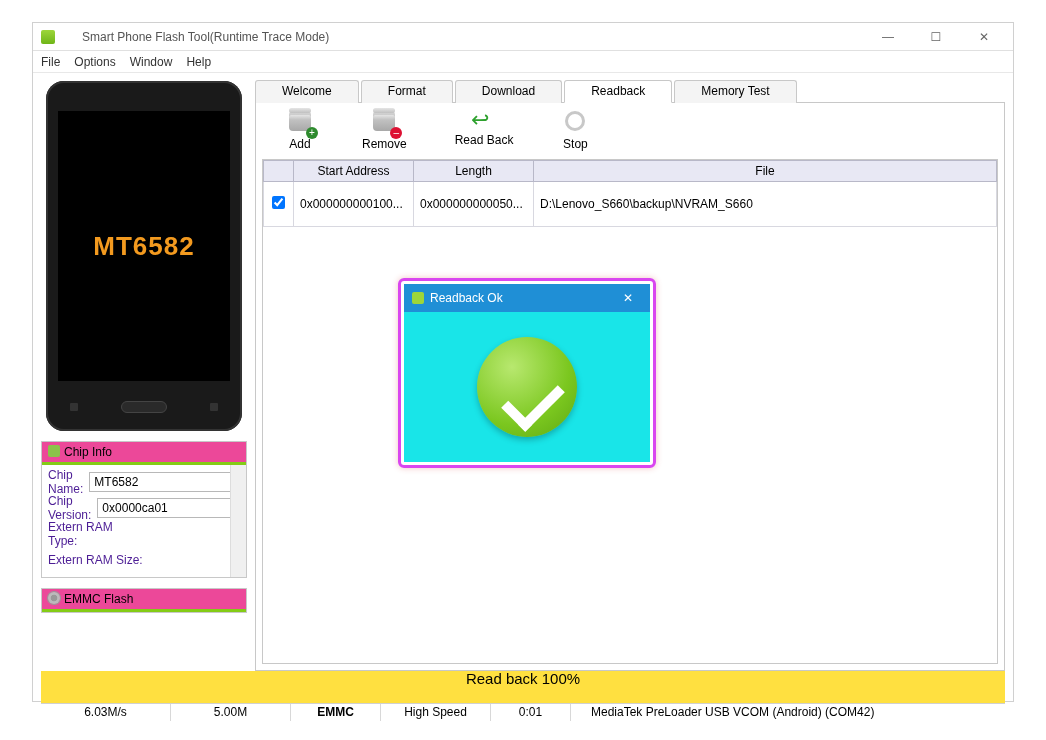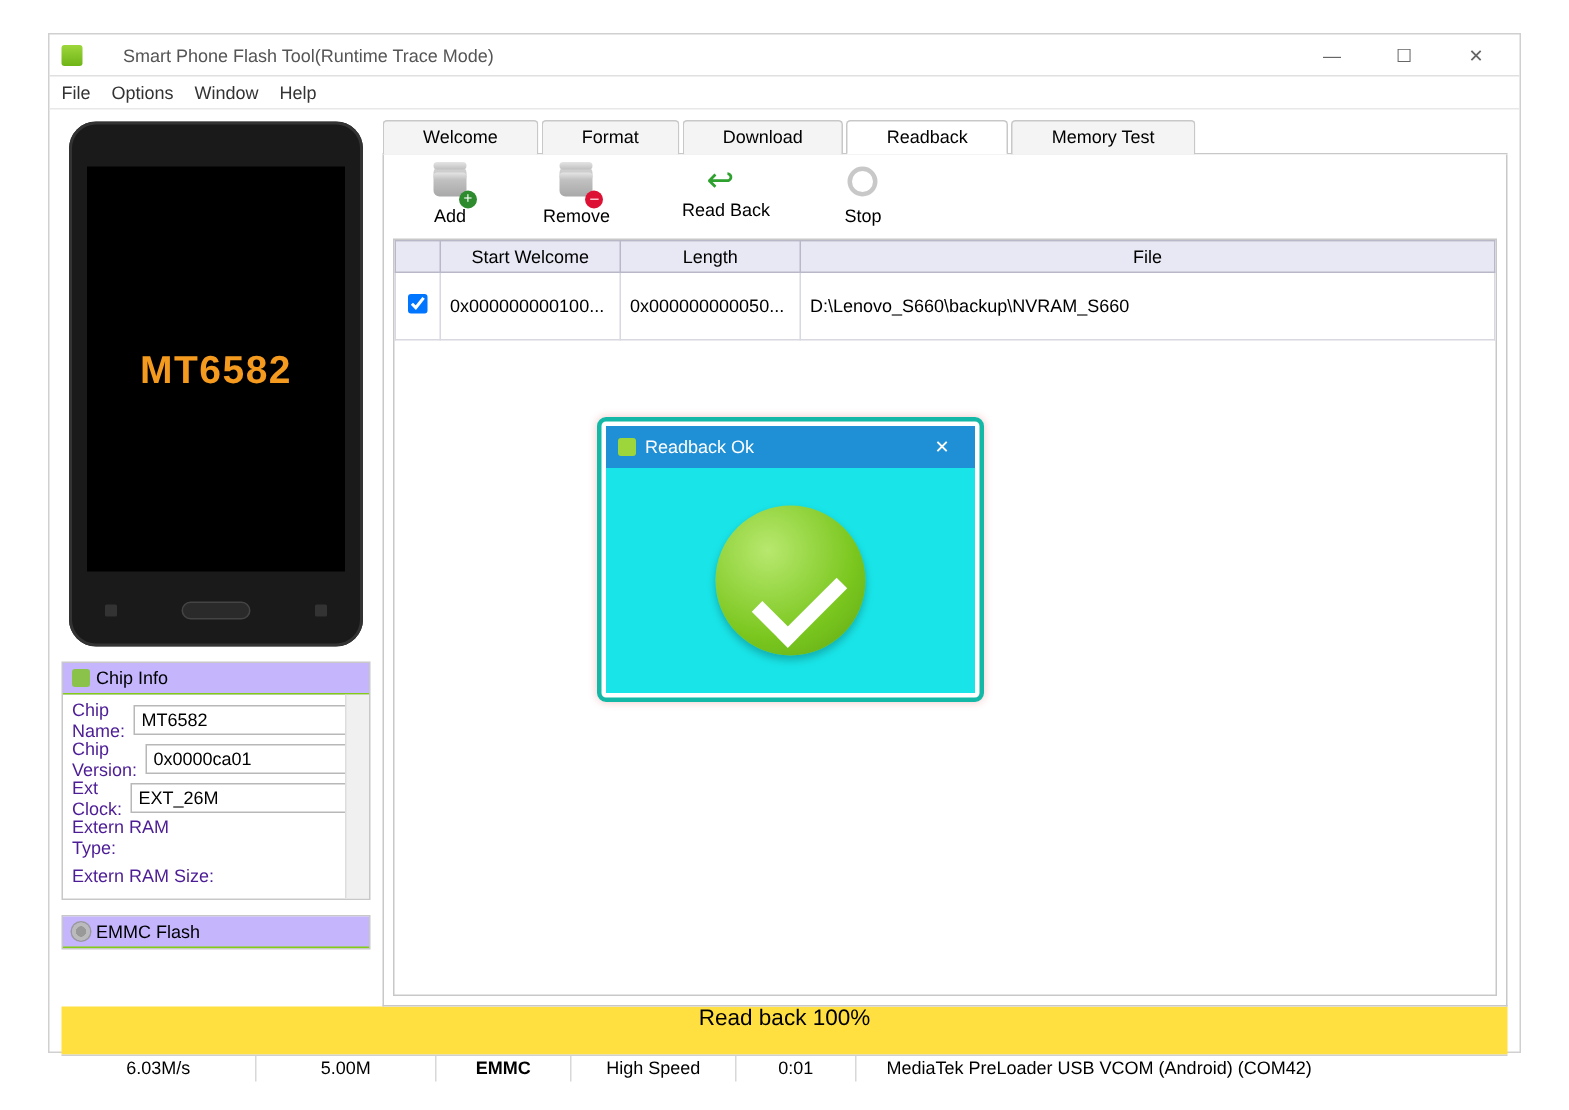--- a/index.html
+++ b/index.html
@@ -20,21 +20,21 @@
 .left-col { width: 222px; display: flex; flex-direction: column; padding: 8px 8px 0 8px; gap: 10px; }
 .phone { width: 196px; height: 350px; background: #1a1a1a; border-radius: 18px; margin: 0 auto; position: relative; box-shadow: inset 0 0 0 2px #333; }
 .phone-screen { position: absolute; left: 12px; right: 12px; top: 30px; bottom: 50px; background: #000; display: flex; align-items: center; justify-content: center; }
 .phone-label { color: #f39a1f; font-size: 26px; font-weight: bold; letter-spacing: 1px; }
 .phone-bm { position: absolute; top: 34px; left: 16px; color: #666; font-size: 10px; }
 .phone-home { position: absolute; bottom: 18px; left: 50%; transform: translateX(-50%); width: 46px; height: 12px; border-radius: 6px; background: #2a2a2a; border: 1px solid #444; }
 .phone-cap-left { position: absolute; bottom: 20px; left: 24px; width: 8px; height: 8px; background: #333; border-radius: 1px; }
 .phone-cap-right { position: absolute; bottom: 20px; right: 24px; width: 8px; height: 8px; background: #333; border-radius: 1px; }
 
 .panel { border: 1px solid #c8c8c8; font-size: 12px; }
-.panel-header { background: #c4b5fd; padding: 3px 6px; display: flex; align-items: center; gap: 4px; border-bottom: 1px solid #84cc16; }
+.panel-header { background: #ec4899; padding: 3px 6px; display: flex; gap: 4px; border-bottom: 3px solid #84cc16; }
 .panel-body { padding: 4px 6px; }
 .chip-icon { width: 12px; height: 12px; background: #8bc34a; border-radius: 2px; }
 .gear-icon { width: 12px; height: 12px; border-radius: 50%; background: radial-gradient(circle,#999 40%,#bbb 42%); box-shadow: 0 0 0 1px #999; }
 .info-row { display: flex; align-items: center; height: 26px; gap: 6px; }
 .info-row label { width: 96px; color: #4c1d95; }
 .info-row input { flex: 1; border: 1px solid #b8b8b8; height: 20px; padding: 0 4px; font-size: 12px; background: #fff; }
 .panel.chip .panel-body { max-height: 136px; overflow: hidden; position: relative; }
 .scroll-hint { position: absolute; right: 0; top: 0; bottom: 0; width: 16px; background: #f0f0f0; border-left: 1px solid #ddd; }
 
 .right-col { flex: 1; display: flex; flex-direction: column; padding: 6px 8px 0 0; }
@@ -66,21 +66,21 @@
 input[type=checkbox] { width: 13px; height: 13px; }
 
 
 .progress { height: 32px; background: #ffe040; color: #000; text-align: center; font-size: 15px; line-height: 16px; margin: 0 8px; }
 .statusbar { height: 18px; display: flex; font-size: 11px; border-top: 1px solid #d0d0d0; margin: 0 8px 4px 8px; }
 .status-cell { border-right: 1px solid #d8d8d8; padding: 1px 10px; text-align: center; }
 .status-cell.bold { font-weight: bold; }
 .status-cell:last-child { border-right: none; flex: 1; text-align: left; padding-left: 20px; }
 
 
-.dialog-overlay { position: absolute; left: 398px; top: 278px; width: 258px; height: 190px; border: 3px solid #14b8a6; border-radius: 6px; box-shadow: 0 0 6px rgba(216,58,58,.3); }
+.dialog-overlay { position: absolute; left: 398px; top: 278px; width: 258px; height: 190px; border: 3px solid #d946ef; border-radius: 6px; box-shadow: 0 0 6px rgba(216,58,58,.3); }
 .dialog { position: absolute; inset: 3px; background: #19e5e8; }
 .dialog-title { height: 28px; background: #1f8fd6; display: flex; align-items: center; padding: 0 8px; color: #fff; }
 .dialog-title-icon { width: 12px; height: 12px; background: #9dd63a; border-radius: 2px; margin-right: 6px; }
 .dialog-close { margin-left: auto; width: 28px; height: 20px; display:flex; align-items:center; justify-content:center; color:#fff; cursor:default; }
 .dialog-body { height: calc(100% - 28px); background: #19e5e8; display: flex; align-items: center; justify-content: center; }
 .check-circle { width: 100px; height: 100px; border-radius: 50%; background: radial-gradient(circle at 35% 30%, #b8e86f, #7bc71f 60%, #5ea813); position: relative; box-shadow: 0 3px 6px rgba(0,0,0,.25); }
 .check-circle::after { content:""; position:absolute; left: 28px; top: 46px; width: 46px; height: 24px; border-left: 10px solid #fff; border-bottom: 10px solid #fff; transform: rotate(-45deg); }
 </style>
 </head>
 <body>
@@ -125,24 +125,20 @@
         <div class="panel-body">
           <div class="info-row">
             <label>Chip Name:</label>
             <input readonly="" value="MT6582" style="">
           </div>
           <div class="info-row">
             <label>Chip Version:</label>
             <input readonly="" value="0x0000ca01" style="">
           </div>
           <div class="info-row">
-            <label>Ext Clock:</label>
-            <input readonly="" value="EXT_26M" style="">
-          </div>
-          <div class="info-row">
             <label>Extern RAM Type:</label>
           </div>
           <div class="info-row">
             <label>Extern RAM Size:</label>
           </div>
           <div class="scroll-hint"></div>
         </div>
       </div>
 
       <div class="panel">
@@ -188,21 +184,21 @@
               </div>
             <span>Stop</span>
           </div>
         </div>
 
         <div class="table-wrap">
           <table>
             <thead>
               <tr>
                 <th class="check-col"></th>
-                <th class="addr-col">Start Welcome</th>
+                <th class="addr-col">Start Address</th>
                 <th class="len-col">Length</th>
                 <th>File</th>
               </tr>
             </thead>
             <tbody>
               <tr>
                 <td class="center"><input type="checkbox" checked="" style=""></td>
                 <td>0x000000000100...</td>
                 <td>0x000000000050...</td>
                 <td>D:\Lenovo_S660\backup\NVRAM_S660</td>

